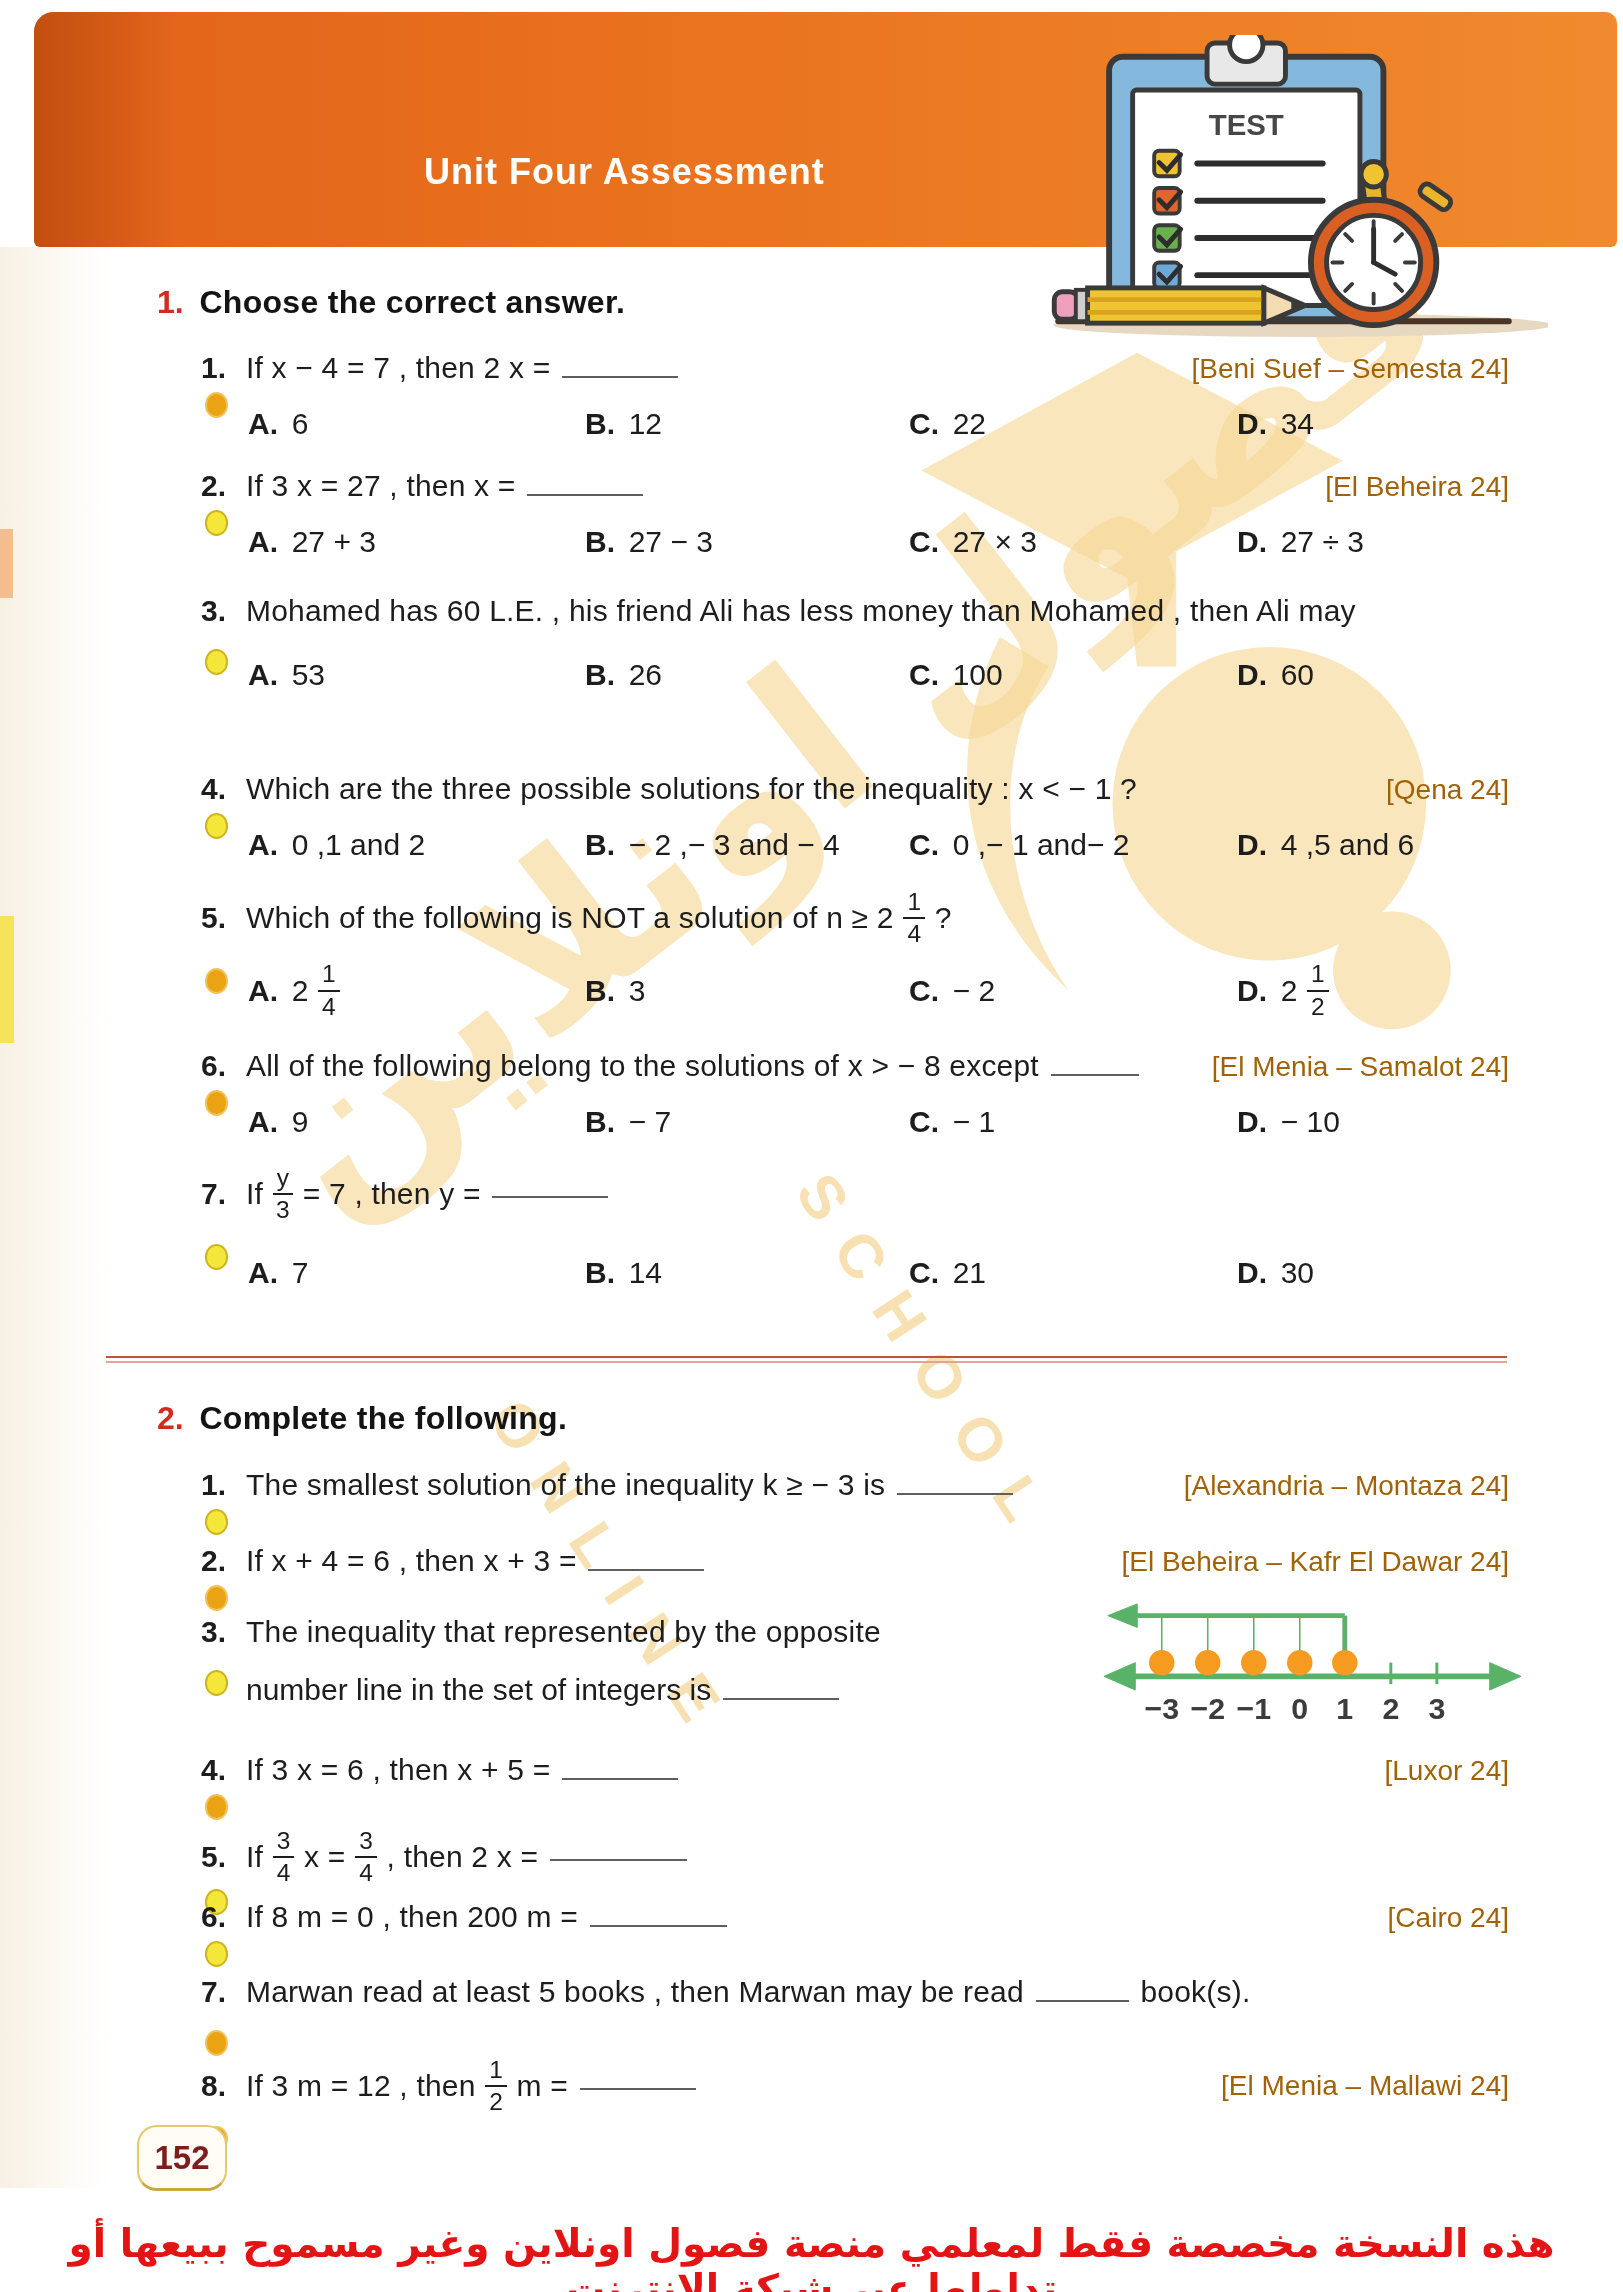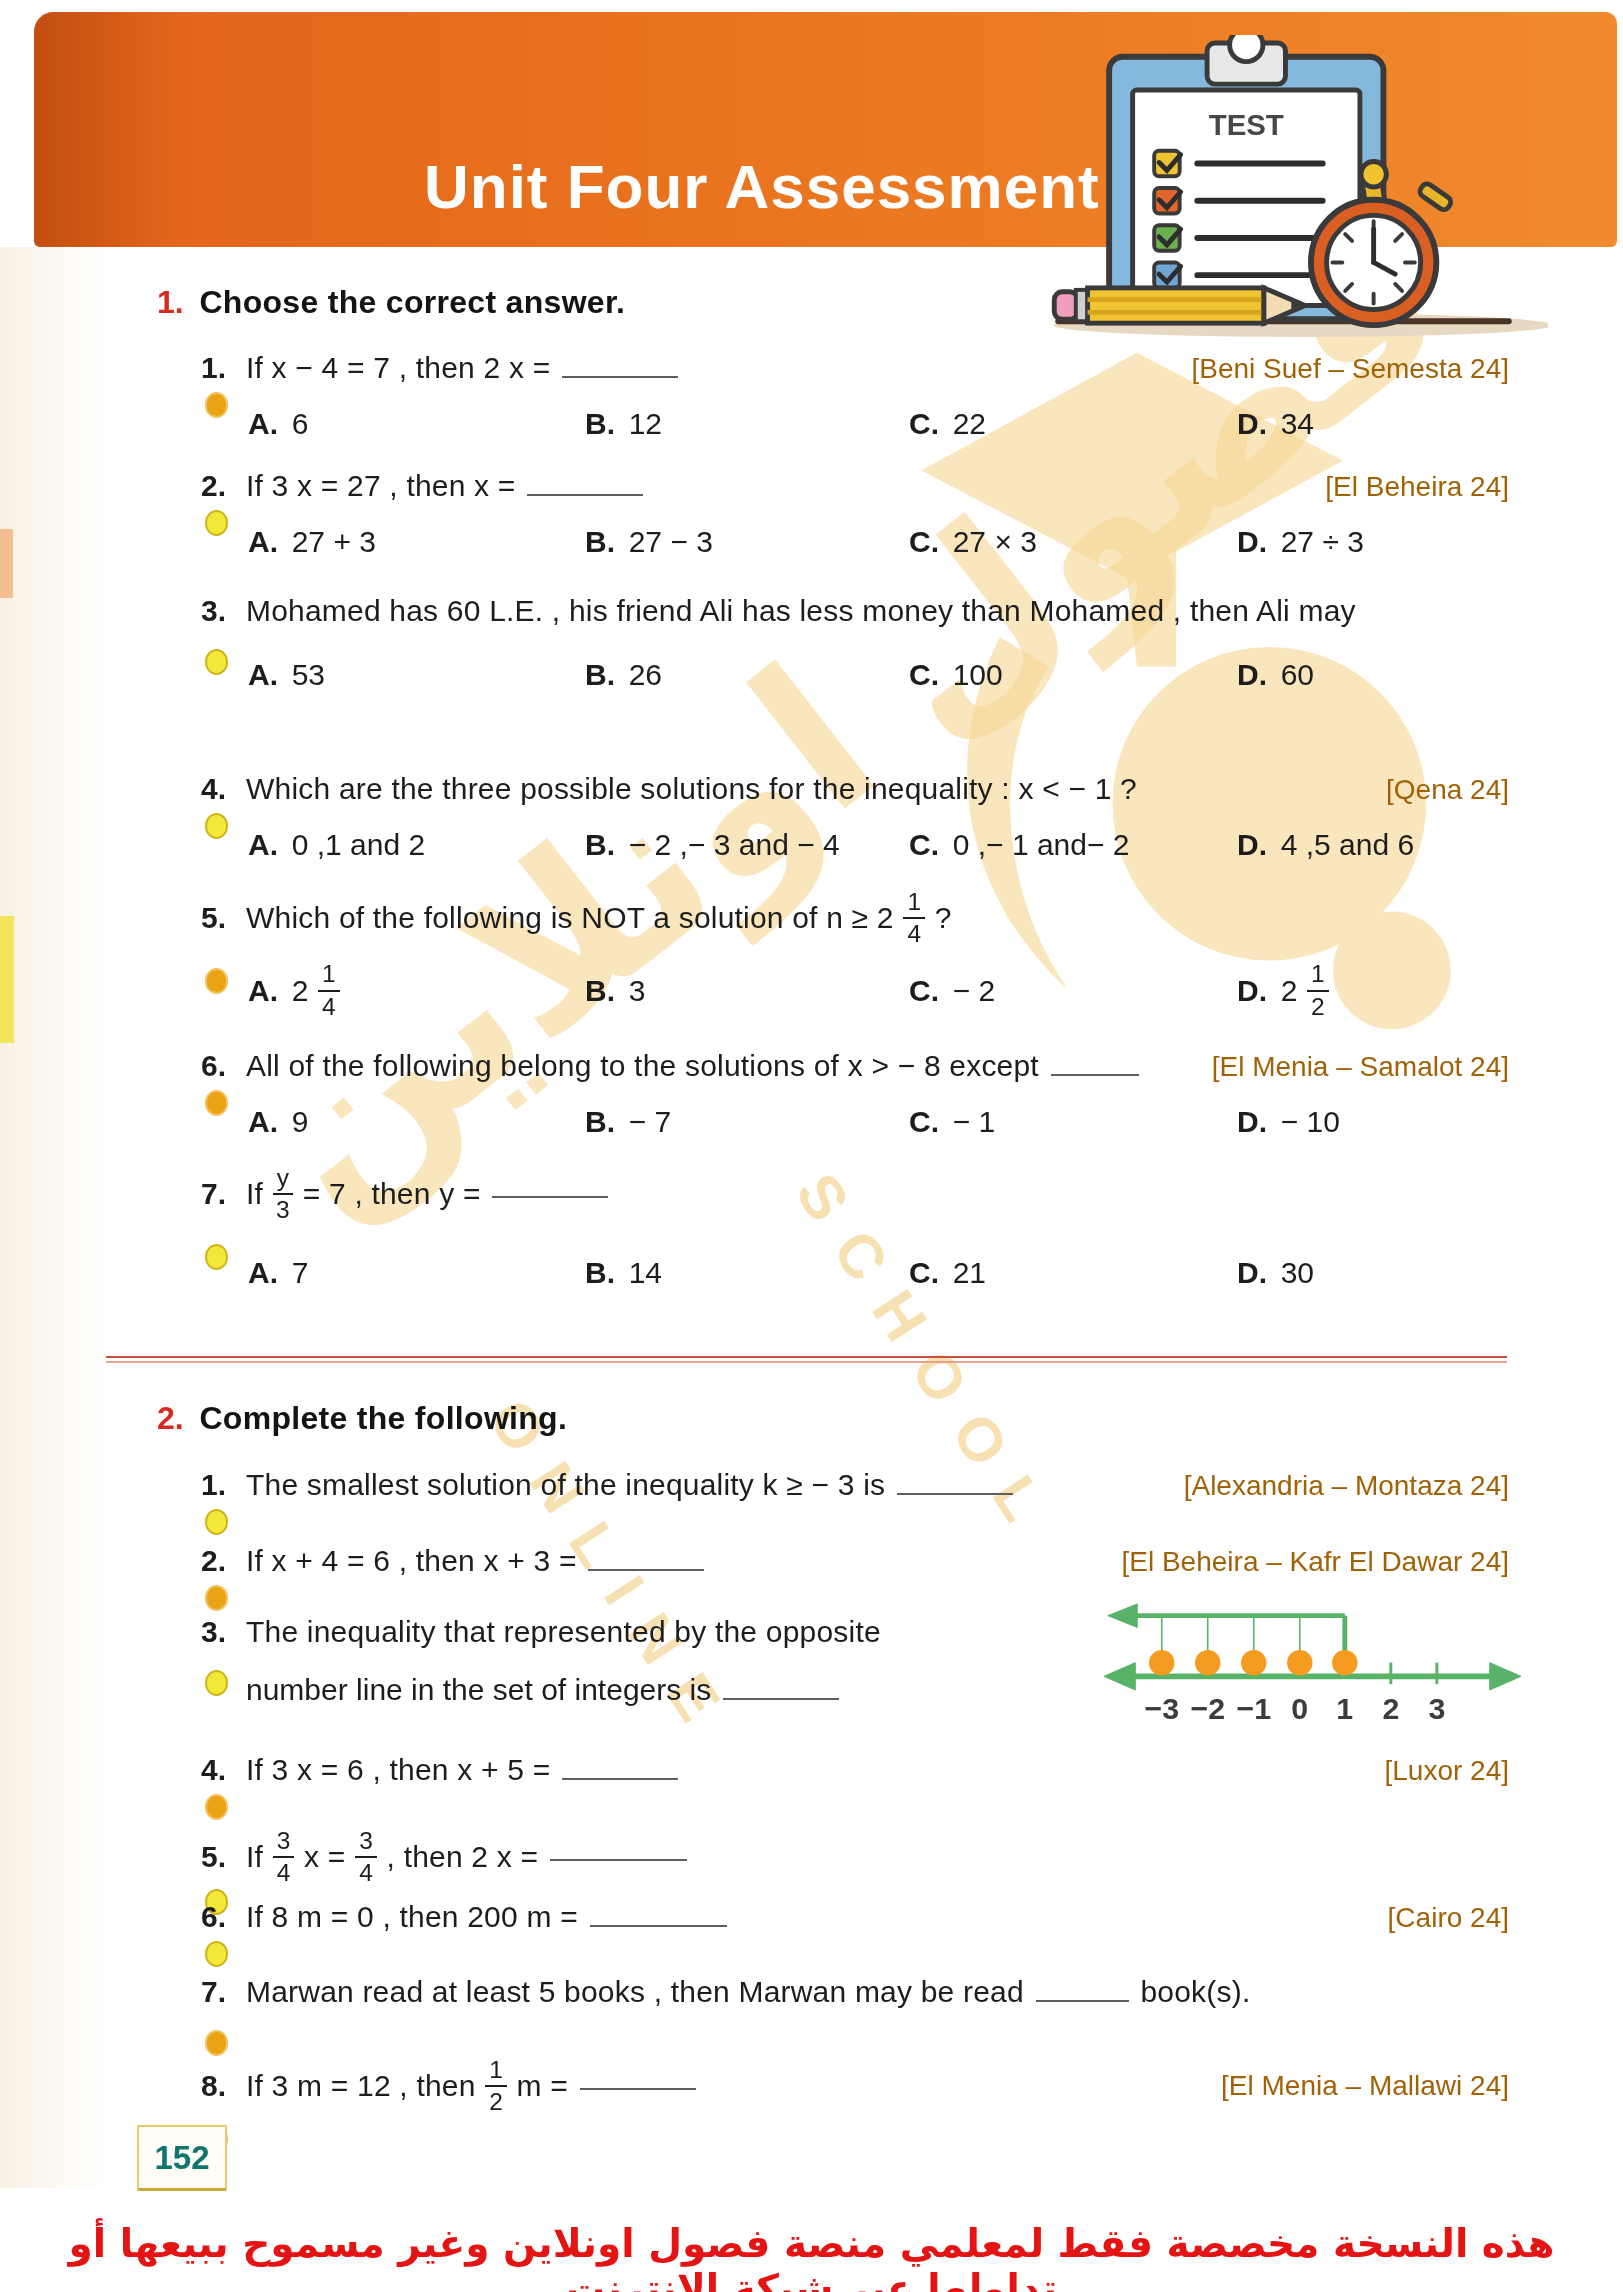--- a/index.html
+++ b/index.html
@@ -2,21 +2,21 @@
 <html><head>
 <meta charset="utf-8">
 <style>
   html,body{margin:0;padding:0;background:#d8d8d8;}
   .page{position:relative;width:1623px;height:2293px;background:#ffffff;overflow:hidden;
         font-family:"Liberation Sans","DejaVu Sans",sans-serif;color:#1d1d1d;}
   
   .banner{position:absolute;left:34px;right:5.9px;top:11.8px;height:235px;
           background:linear-gradient(90deg,#c24e10 0%,#e3661b 9%,#ea741f 45%,#f18a2e 100%);
           border-radius:19.6px 11.8px 5.9px 5.9px;}
-  .banner-title{position:absolute;left:390px;top:139px;color:#ffffff;font-size:62px;
+  .banner-title{position:absolute;left:390px;top:139px;color:#ffffff;font-size:36px;
           font-weight:bold;letter-spacing:1px;white-space:nowrap;}
   
   .leftedge{position:absolute;left:0;top:247px;width:110px;height:1941px;
           background:linear-gradient(90deg,#f7f0e3 0%,#fdfaf4 55%,#ffffff 100%);}
   .tab-a{position:absolute;left:0;top:529px;width:12.7px;height:69px;background:#f0b27a;opacity:.8;}
   .tab-b{position:absolute;left:0;top:916px;width:13.7px;height:127px;background:#f4e24a;opacity:.9;}
   .wm-ar{position:absolute;left:206px;top:1059px;width:980px;font-size:211px;font-weight:bold;
          color:#f6d795;opacity:.62;transform:rotate(-38deg);transform-origin:left top;
          white-space:nowrap;pointer-events:none;}
   .wm-en{position:absolute;font-size:61px;font-weight:bold;letter-spacing:27.4px;color:#f5d89a;
@@ -53,22 +53,22 @@
   .frac .fn{border-bottom:2.5px solid #1d1d1d;padding:0 3.9px 2.9px;}
   .frac .fd{padding-top:2.9px;}
   .mixed{display:inline-flex;align-items:center;}
   
   .divider{position:absolute;left:106px;right:116px;top:1356px;height:2.9px;
            border-top:2.9px solid #c8503a;border-bottom:2px solid #e6a48f;}
   
   .numline{position:absolute;right:-13.7px;top:-25.5px;}
   
   .pagebox{position:absolute;left:137px;top:2125px;width:86px;height:61px;background:#fffdf5;
-           border:2px solid #e6c96d;border-bottom:3.9px solid #c9a83f;border-radius:2px;
-           display:flex;align-items:center;justify-content:center;font-size:33px;font-weight:bold;color:#0f766e;}
+           border:2px solid #e6c96d;border-bottom:3.9px solid #c9a83f;border-radius:20px;
+           display:flex;align-items:center;justify-content:center;font-size:33px;font-weight:bold;color:#7f1d1d;}
   .footer-ar{position:absolute;left:0;right:0;top:2221px;text-align:center;direction:rtl;
            color:#e41414;font-size:39px;font-weight:bold;font-family:"DejaVu Sans",sans-serif;
            letter-spacing:0.5px;}
   .illus{position:absolute;left:1019px;top:35px;}
 </style>
 </head>
 <body>
 
 <div class="page">
 

